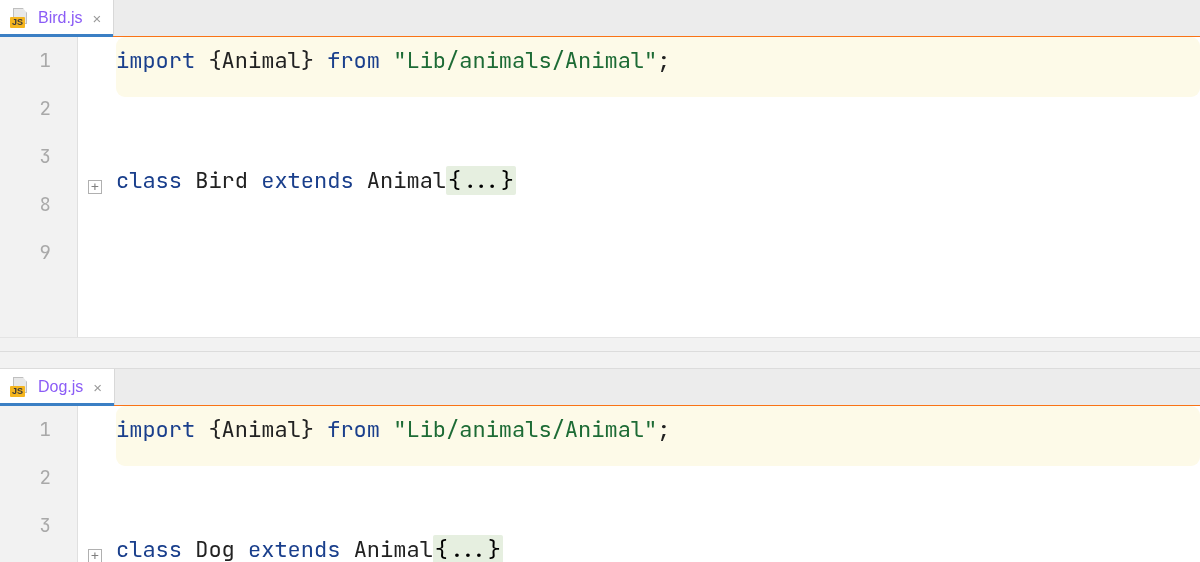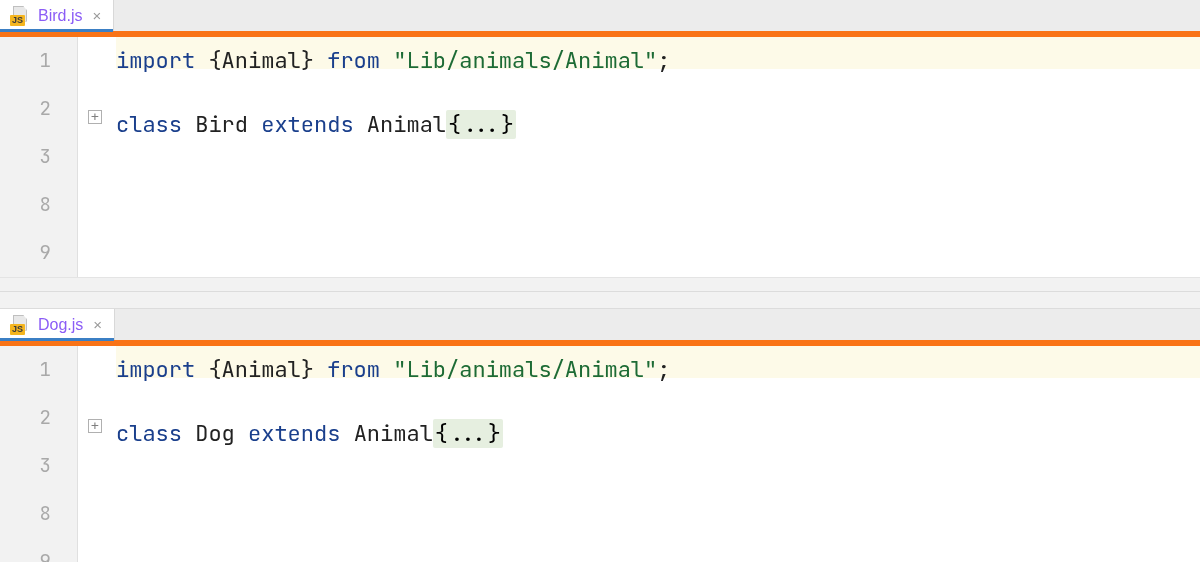--- a/index.html
+++ b/index.html
@@ -12,21 +12,21 @@
     overflow: hidden;
   }
   .editor-pane {
     background: #fff;
   }
   .tab-bar {
     height: 37px;
     background: #ececec;
     display: flex;
     align-items: stretch;
-    border-bottom: 6px solid #f97316;
+    border-bottom: 1px solid #f97316;
   }
   .tab {
     display: flex;
     align-items: center;
     padding: 0 10px 0 10px;
     background: #ffffff;
     border-right: 1px solid #d8d8d8;
     gap: 8px;
     position: relative;
   }
@@ -100,23 +100,24 @@
     position: relative;
   }
   .code {
     flex: 1;
     font-size: 22px;
     line-height: 48px;
     position: relative;
     padding-left: 38px;
   }
   .code-line {
-    height: 32px;
+    height: 60px;
     white-space: pre;
     position: relative;
+    border-radius: 9px;
   }
   .code-line.highlight {
     background: #fdfae8;
   }
   .fold-box {
     position: absolute;
     left: -28px;
     top: 50%;
     transform: translateY(-50%);
     width: 14px; height: 14px;

